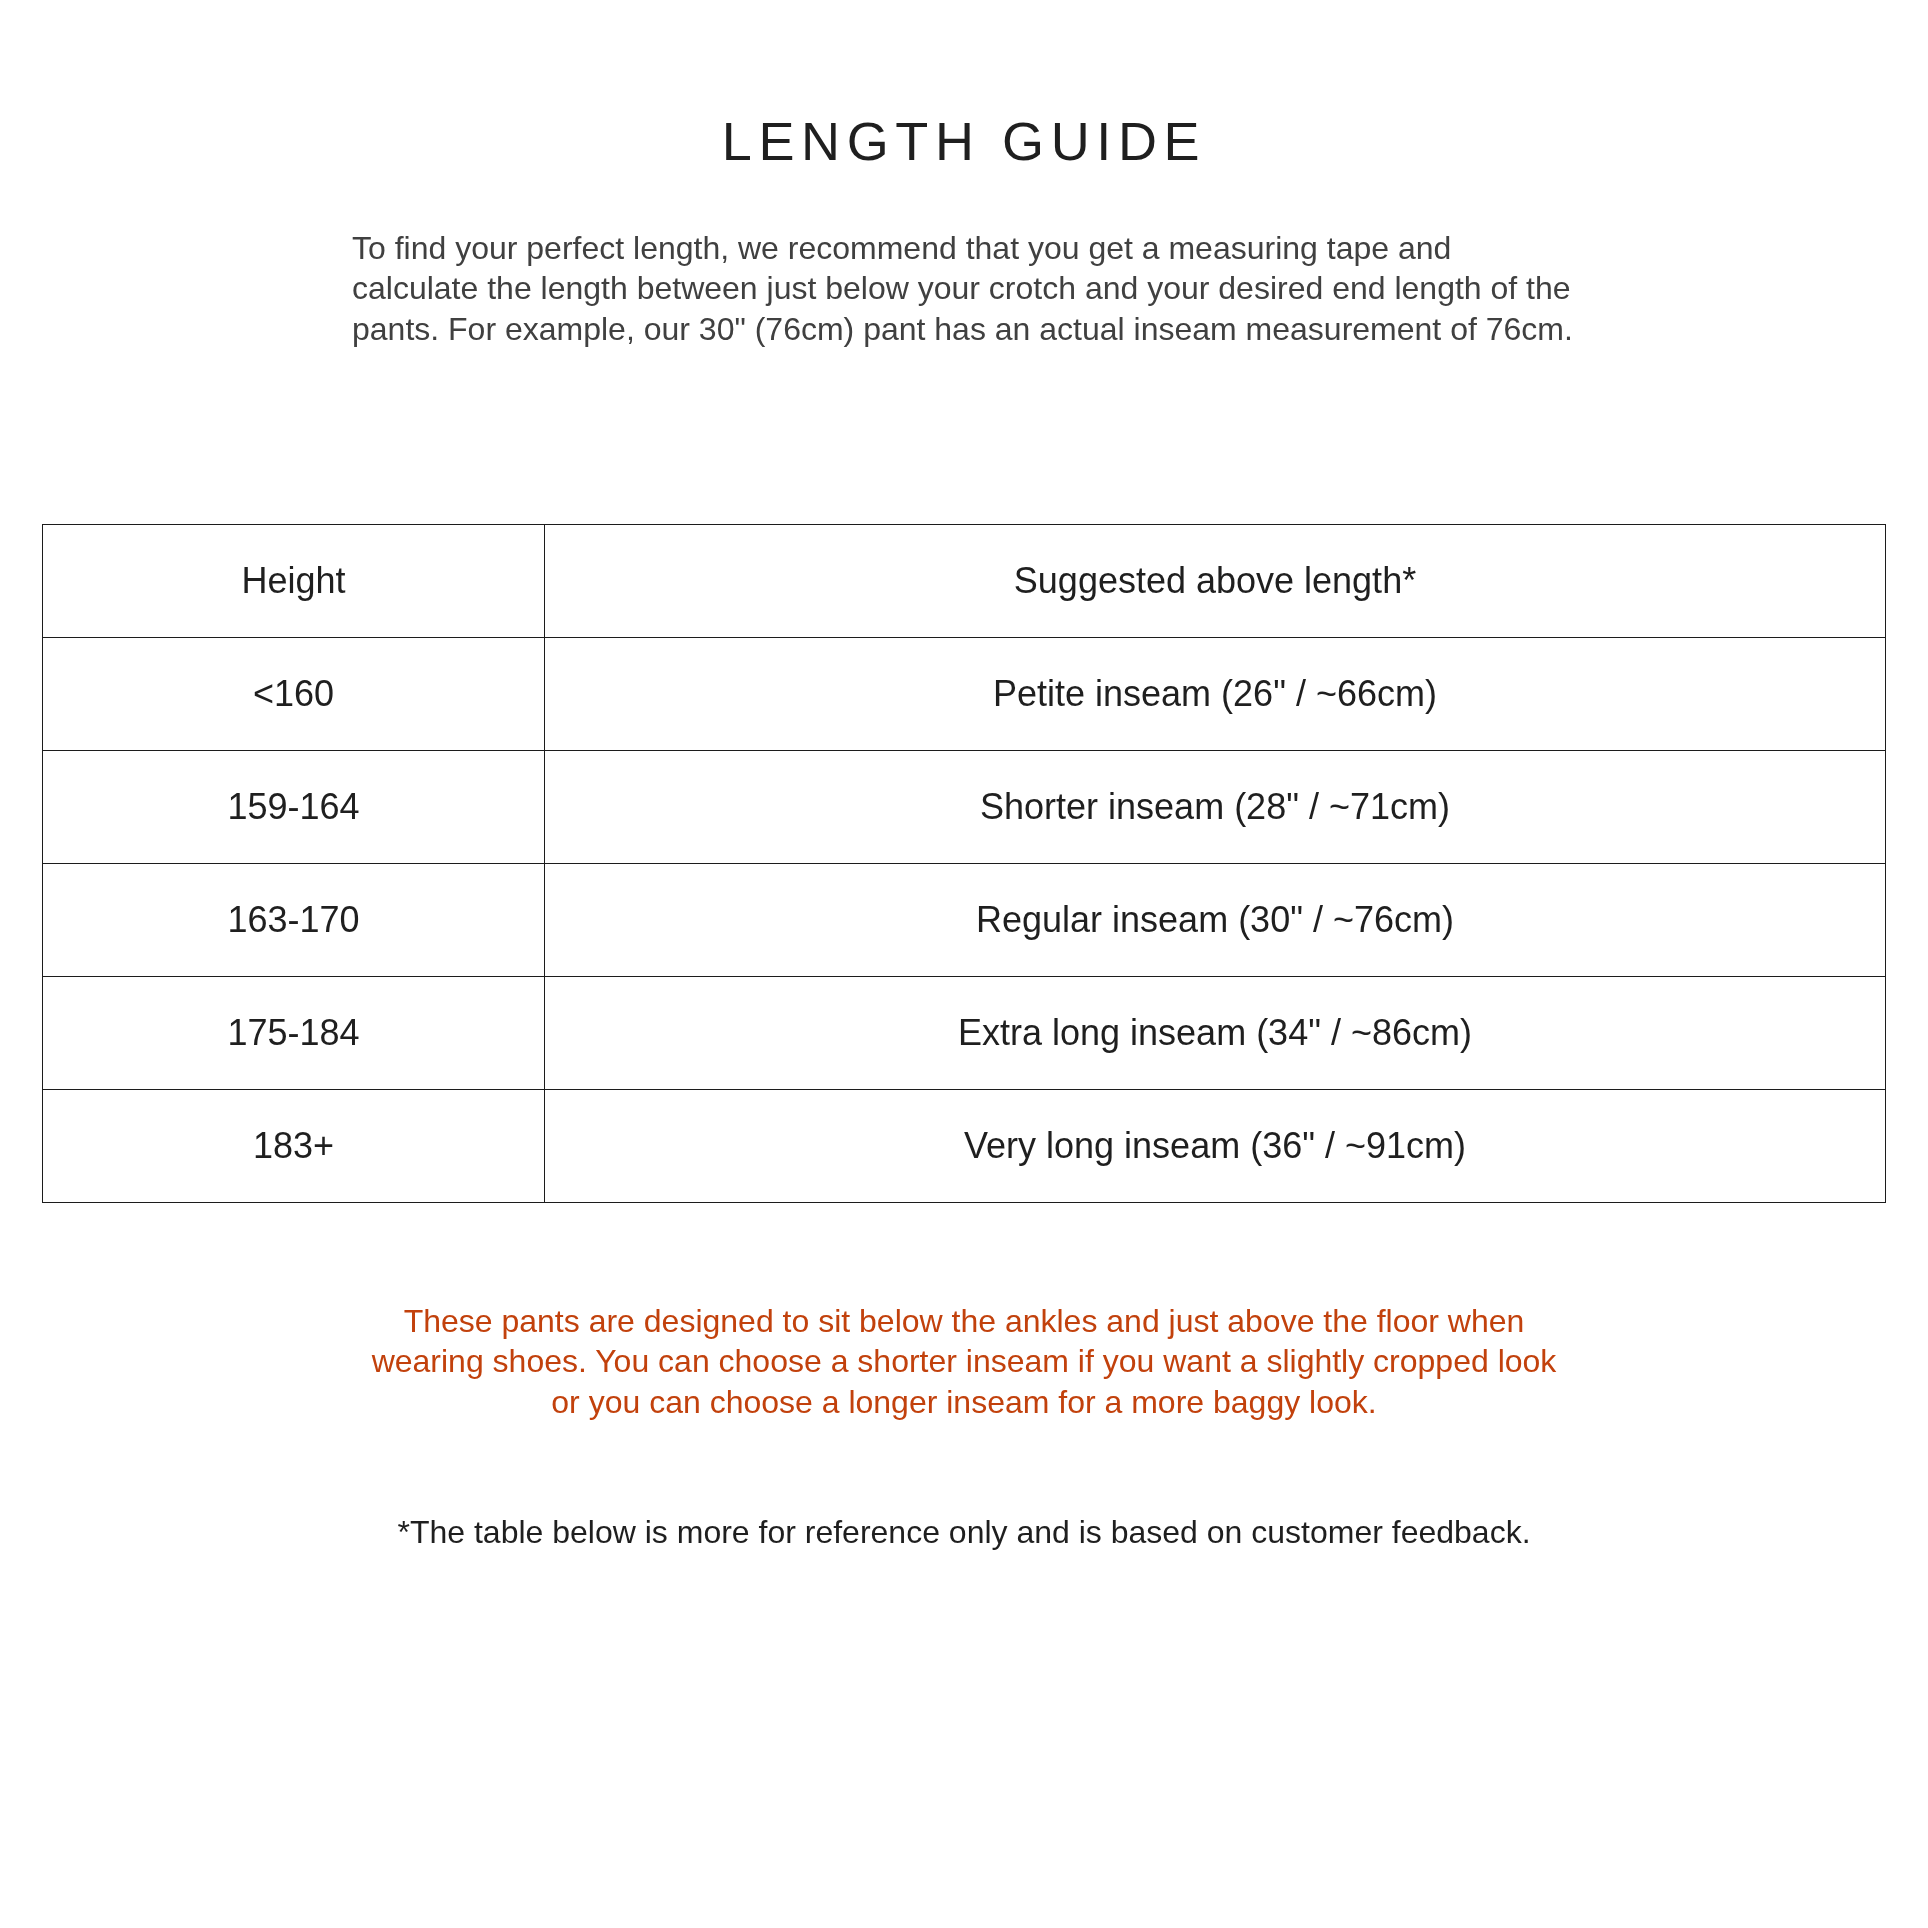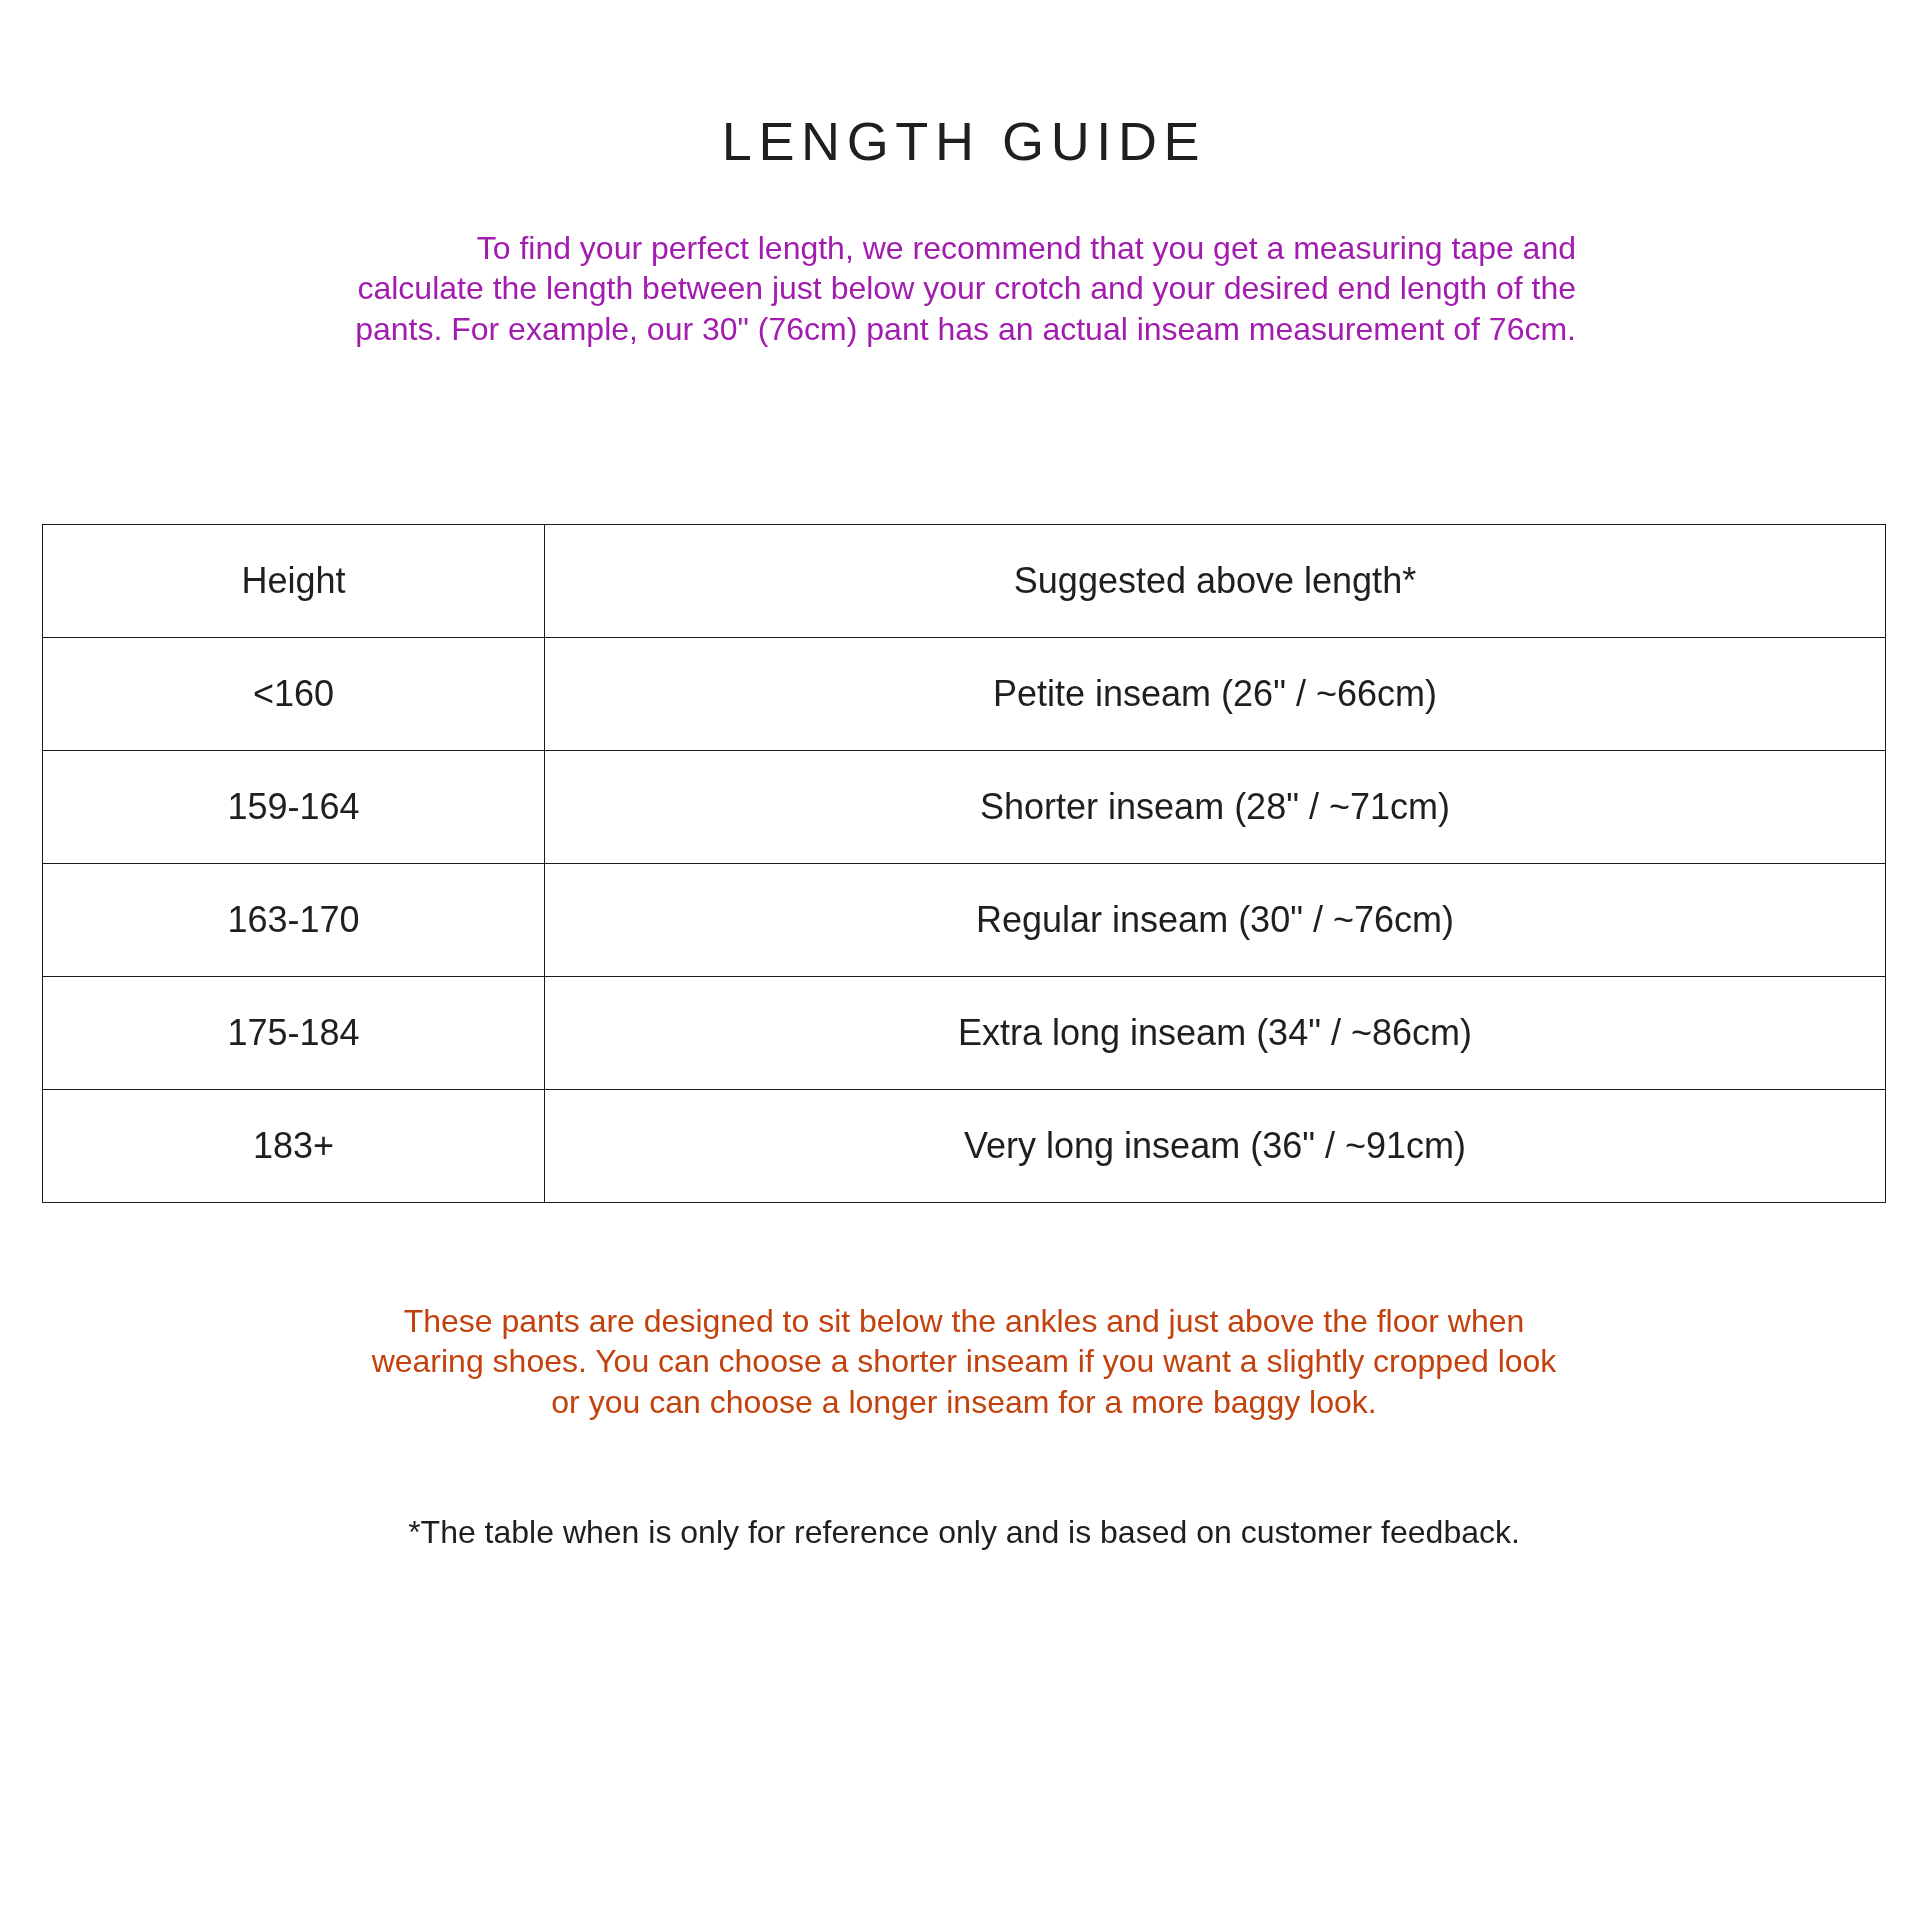--- a/index.html
+++ b/index.html
@@ -21,24 +21,24 @@
     padding-top: 110px;
     text-align: center;
     font-size: 54px;
     font-weight: 400;
     letter-spacing: 6.6px;
     color: #1f1f1f;
   }
   .intro {
     width: 1224px;
     margin: 56px auto 0;
-    text-align: right;
+    text-align: left;
     font-size: 32px;
     line-height: 1.26;
-    color: #a21caf;
+    color: #404040;
   }
   .guide-table {
     width: 1844px;
     margin: 175px auto 0;
     border-collapse: collapse;
     table-layout: fixed;
   }
   .guide-table col.col-height { width: 502px; }
   .guide-table th,
   .guide-table td {
@@ -107,16 +107,16 @@
       </tr>
       <tr>
         <td>183+</td>
         <td>Very long inseam (36" / ~91cm)</td>
       </tr>
     </tbody>
   </table>
 
   <p class="note">These pants are designed to sit below the ankles and just above the floor when wearing shoes. You can choose a shorter inseam if you want a slightly cropped look or you can choose a longer inseam for a more baggy look.</p>
 
-  <p class="footnote">*The table when is only for reference only and is based on customer feedback.</p>
+  <p class="footnote">*The table below is more for reference only and is based on customer feedback.</p>
 
 </div>
 
 
 </body></html>

